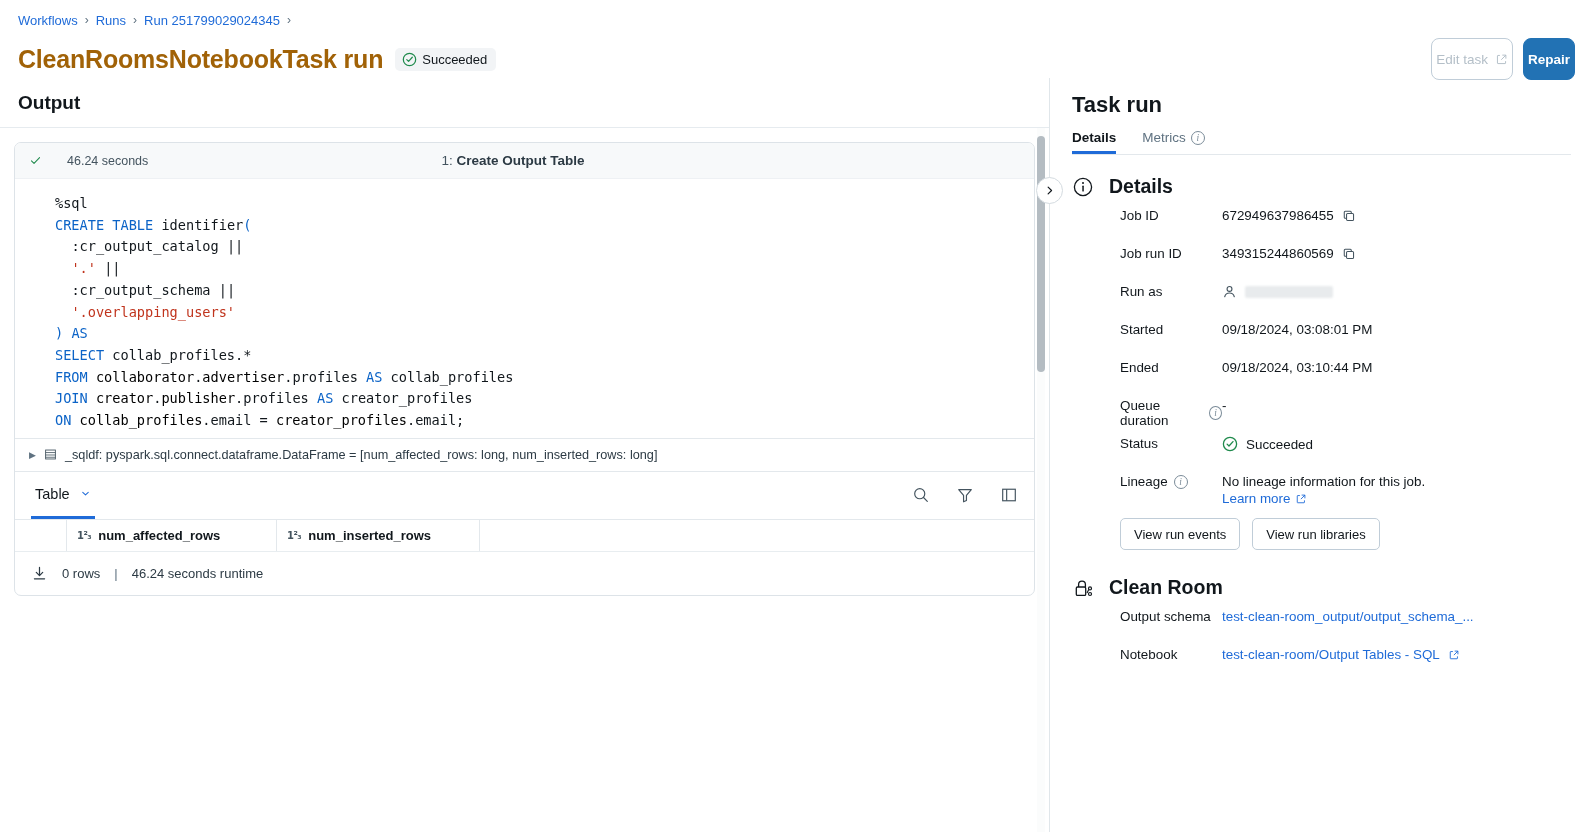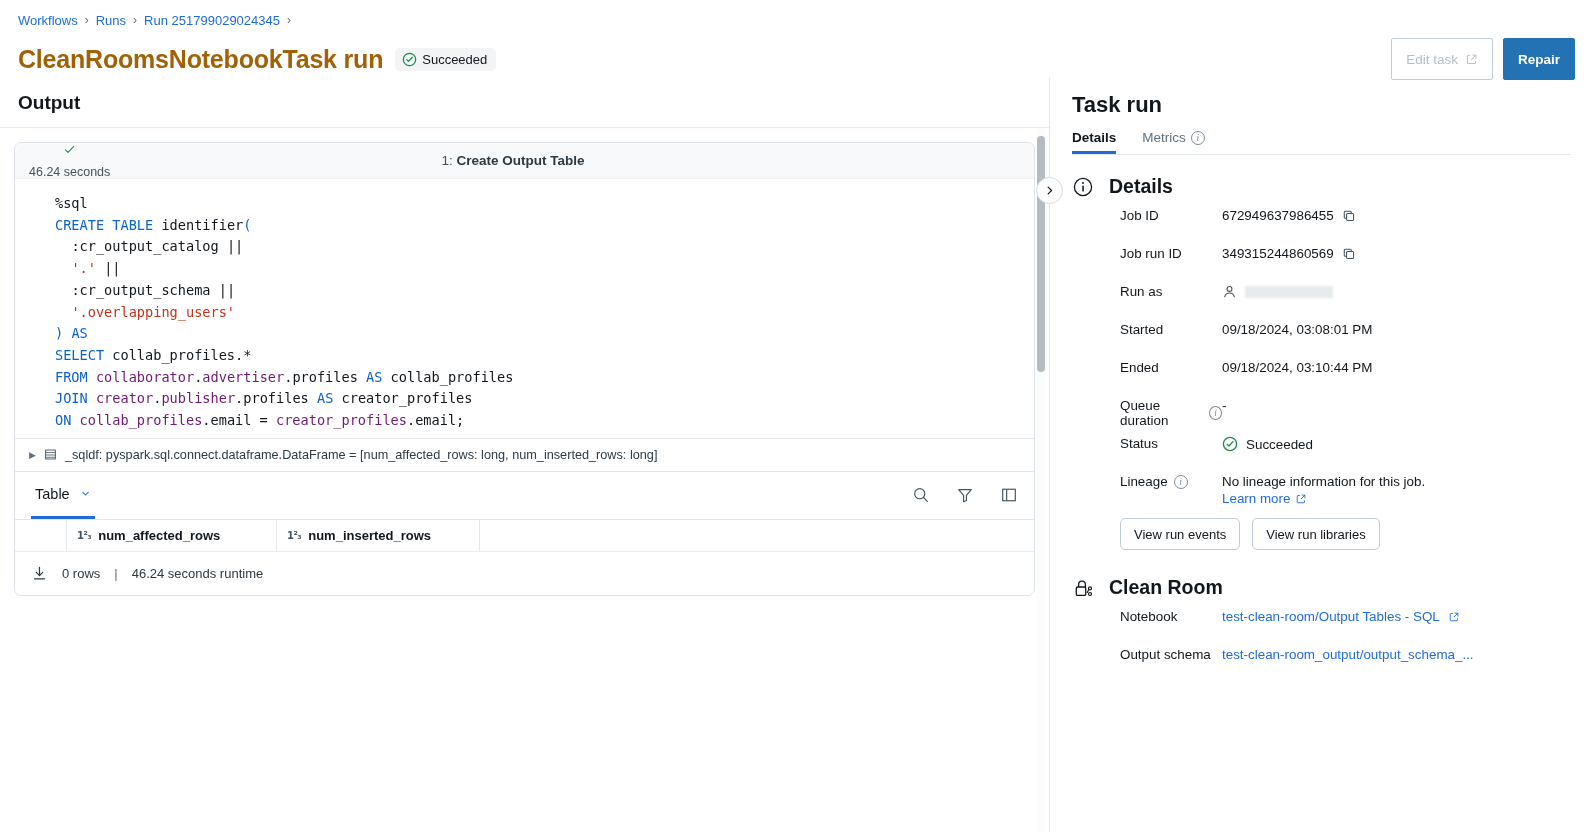--- a/index.html
+++ b/index.html
@@ -19,21 +19,21 @@
   .title-row { display: flex; align-items: center; margin-top: 10px; height: 38px; }
   .page-title { font-size: 25px; font-weight: 700; letter-spacing: -0.2px; color: #a16207; }
   .status-chip {
     margin-left: 12px; display: inline-flex; align-items: center; gap: 5px;
     background: #f2f4f6; border-radius: 5px; padding: 4px 9px 4px 7px;
     font-size: 13px; color: #11171c;
   }
   .title-actions { margin-left: auto; display: flex; align-items: center; gap: 10px; }
   .btn {
     display: inline-flex; align-items: center; gap: 7px;
-    height: 42px; padding: 0 14px; border-radius: 2px; font-size: 13.5px;
+    height: 42px; padding: 0 4px; border-radius: 8px; font-size: 13.5px;
     border: 1px solid #c0cdd8; background: #fff; color: #b4bfc8; cursor: default;
     white-space: nowrap;
   }
   .btn-primary {
     background: #2272b4; border-color: #2272b4; color: #fff; font-weight: 600; cursor: pointer;
   }
 
   
   .body { flex: 1 1 auto; display: flex; min-height: 0; border-top: 0; position: relative; }
 
@@ -45,33 +45,33 @@
   .left-head h2 { font-size: 19px; font-weight: 700; }
   .left-scroll { flex: 1 1 auto; overflow: hidden; padding: 14px 14px 0 14px; position: relative; }
 
   .cell {
     border: 1px solid #dde3e8; border-radius: 7px; background: #fff; overflow: hidden;
   }
   .cell-head {
     background: #f7f9fa; border-bottom: 1px solid #eef1f4;
     height: 36px; display: flex; align-items: center; padding: 0 14px; position: relative;
   }
-  .cell-time { font-size: 12.5px; color: #44545f; display: flex; align-items: center; gap: 9px; flex-direction: column; }
+  .cell-time { font-size: 12.5px; color: #44545f; display: flex; align-items: center; gap: 25px; }
   .cell-name { position: absolute; left: 50%; transform: translateX(-58%);
                font-size: 13.5px; color: #44545f; }
   .cell-name b { color: #2c3a44; font-weight: 700; }
 
   .code {
     font-family: "DejaVu Sans Mono", monospace;
     font-size: 13.6px; line-height: 21.7px; padding: 14px 0 6px 40px;
     white-space: pre; background: #fff; color: #11171c;
   }
   .k { color: #0b63c7; }            
   .fn { color: #11171c; }
-  .id { color: #701a75; text-align: center; }           
+  .id { color: #000000; text-align: center; }           
   .str { color: #c0341d; }          
   .pn { color: #0b63c7; }
 
   
   .res-top {
     border-top: 1px solid #e3e8ec; font-size: 12.7px; color: #2c3a44;
     display: flex; align-items: center; gap: 8px; padding: 9px 14px;
   }
   .res-top .tri { color: #5f7281; font-size: 9px; }
   .res-tabs {
@@ -429,38 +429,38 @@
                 <rect x="4.3" y="10" width="9.4" height="8.4" rx="1.2" fill="none" stroke="#11171c" stroke-width="1.3"></rect>
                 <circle cx="18" cy="11.4" r="1.5" fill="none" stroke="#11171c" stroke-width="1.2"></circle>
                 <circle cx="18" cy="17" r="1.5" fill="none" stroke="#11171c" stroke-width="1.2"></circle>
                 <path d="M16.8 12.4 15 15.9" stroke="#11171c" stroke-width="1.1"></path>
               </svg>
             </span>
             <h3>Clean Room</h3>
           </div>
 
           <div class="kv">
+            <div class="k-lbl">Output schema</div>
+            <div class="k-val">
+              <a class="link">test-clean-room_output/output_schema_...</a>
+            </div>
+          </div>
+
+          <div class="kv">
             <div class="k-lbl">Notebook</div>
             <div class="k-val">
               <a class="link">test-clean-room/Output Tables - SQL</a>
               <span class="icon">
                 <svg width="12" height="12" viewBox="0 0 16 16">
                     <path d="M6.5 3.4H3.6a.6.6 0 0 0-.6.6v8.4a.6.6 0 0 0 .6.6H12a.6.6 0 0 0 .6-.6V9.8" fill="none" stroke="#1f6bd8" stroke-width="1.2"></path>
                     <path d="M9.4 2.8h3.8v3.8M13 3 8.2 7.8" fill="none" stroke="#1f6bd8" stroke-width="1.2" stroke-linecap="round"></path>
                   </svg>
               </span>
             </div>
           </div>
 
-          <div class="kv">
-            <div class="k-lbl">Output schema</div>
-            <div class="k-val">
-              <a class="link">test-clean-room_output/output_schema_...</a>
-            </div>
-          </div>
-
         </div>
 
       </div>
     </div>
 
   </div>
 </div>
 
 </body></html>

